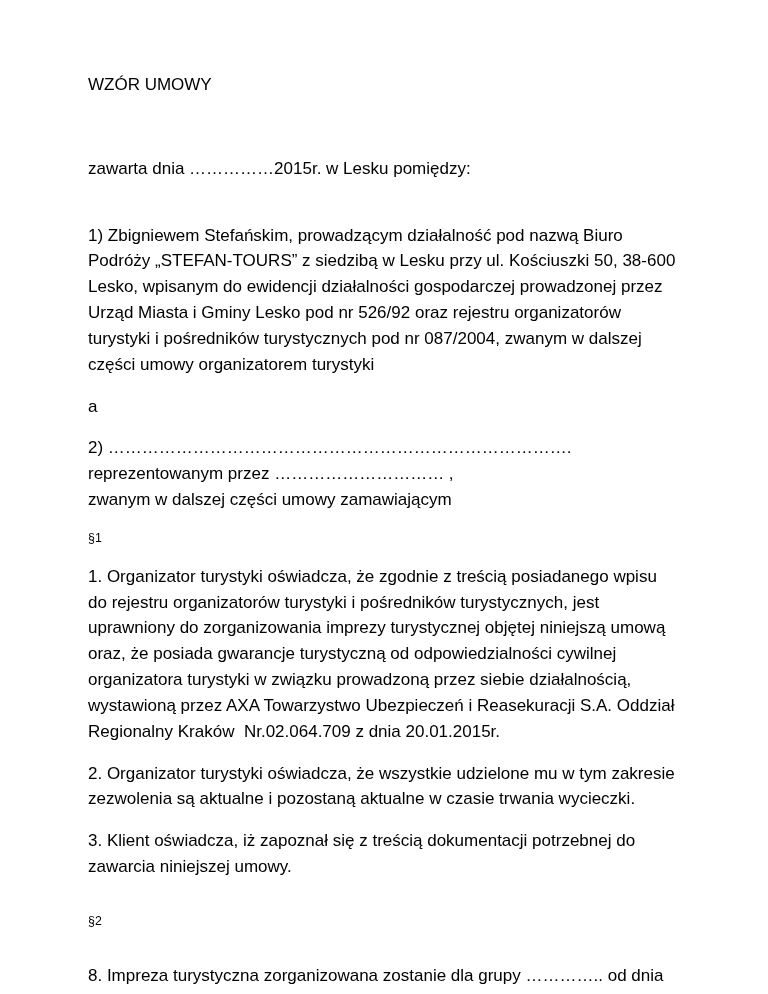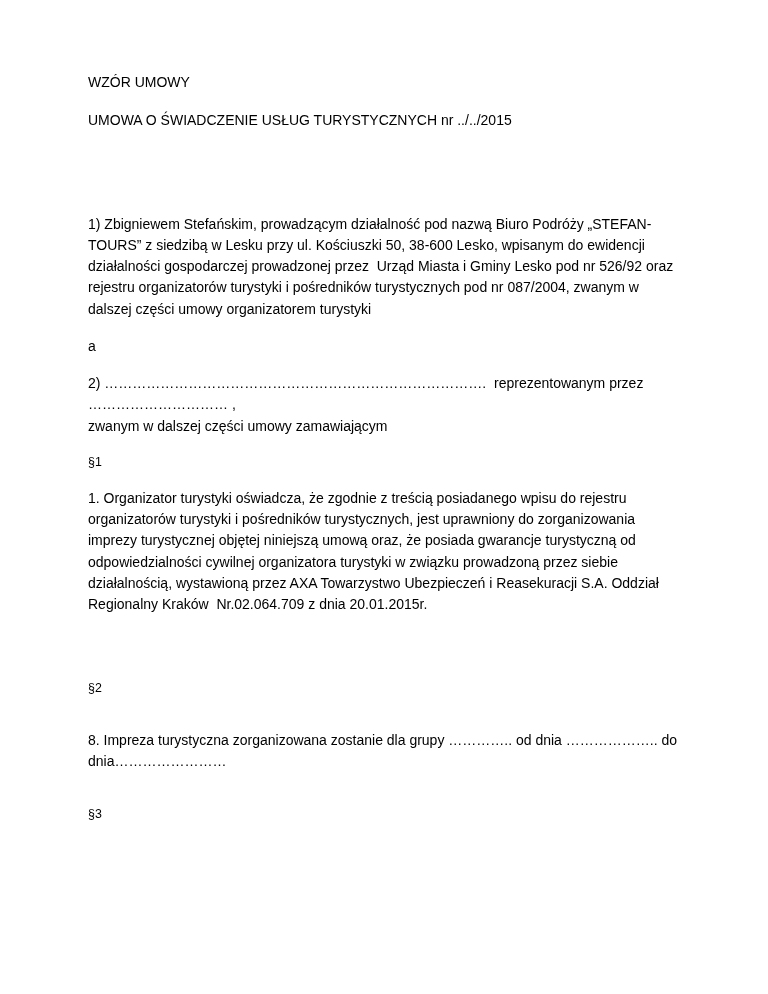--- a/index.html
+++ b/index.html
@@ -21,21 +21,21 @@
     background: #ffffff;
     box-sizing: border-box;
     padding: 72px 88px 0 88px;
     overflow: hidden;
   }
   .doc-body {
     width: 592px;
   }
   p.para {
     margin: 0 0 0 0;
-    font-size: 14px;
+    font-size: 17px;
     line-height: 1.52;
     text-align: left;
     white-space: pre-wrap;
     word-wrap: break-word;
   }
   .gap-sm { height: 17px; }
   .gap-lg { height: 41px; }
   .gap-xs { height: 16px; }
   .section-mark {
     font-size: 12.4px;
@@ -45,41 +45,43 @@
 </style>
 </head>
 <body>
 
 <div class="page">
   <div class="doc-body">
 
     <p class="para">WZÓR UMOWY</p>
     <div class="gap-sm"></div>
 
-    <p class="para">UMOWA O ŚWIADCZENIE USŁUG TURYSTYCZNYCH nr ../../2015</p>
     <div class="gap-lg"></div>
 
+    <p class="para">zawarta dnia ……………2015r. w Lesku pomiędzy:</p>
     <div class="gap-lg"></div>
 
     <p class="para">1) Zbigniewem Stefańskim, prowadzącym działalność pod nazwą Biuro Podróży „STEFAN-TOURS” z siedzibą w Lesku przy ul. Kościuszki 50, 38-600 Lesko, wpisanym do ewidencji działalności gospodarczej prowadzonej przez  Urząd Miasta i Gminy Lesko pod nr 526/92 oraz rejestru organizatorów turystyki i pośredników turystycznych pod nr 087/2004, zwanym w dalszej części umowy organizatorem turystyki</p>
     <div class="gap-xs"></div>
 
     <p class="para">a</p>
     <div class="gap-xs"></div>
 
     <p class="para">2) ……………………………………………………………………….  reprezentowanym przez ………………………… ,
 zwanym w dalszej części umowy zamawiającym</p>
     <div class="gap-xs"></div>
 
     <p class="section-mark">§1</p>
     <div class="gap-xs"></div>
 
     <p class="para">1. Organizator turystyki oświadcza, że zgodnie z treścią posiadanego wpisu do rejestru organizatorów turystyki i pośredników turystycznych, jest uprawniony do zorganizowania imprezy turystycznej objętej niniejszą umową oraz, że posiada gwarancje turystyczną od odpowiedzialności cywilnej organizatora turystyki w związku prowadzoną przez siebie działalnością, wystawioną przez AXA Towarzystwo Ubezpieczeń i Reasekuracji S.A. Oddział Regionalny Kraków  Nr.02.064.709 z dnia 20.01.2015r.</p>
     <div class="gap-xs"></div>
+    <p class="para">2. Organizator turystyki oświadcza, że wszystkie udzielone mu w tym zakresie zezwolenia są aktualne i pozostaną aktualne w czasie trwania wycieczki.</p>
     <div class="gap-xs"></div>
+    <p class="para">3. Klient oświadcza, iż zapoznał się z treścią dokumentacji potrzebnej do zawarcia niniejszej umowy.</p>
     <div class="gap-xs"></div>
     <div class="gap-xs"></div>
 
     <p class="section-mark">§2</p>
     <div class="gap-xs"></div>
 
     <div class="gap-xs"></div>
     <p class="para">8. Impreza turystyczna zorganizowana zostanie dla grupy ………….. od dnia ……………….. do dnia……………………</p>
     <div class="gap-xs"></div>
     <div class="gap-xs"></div>

